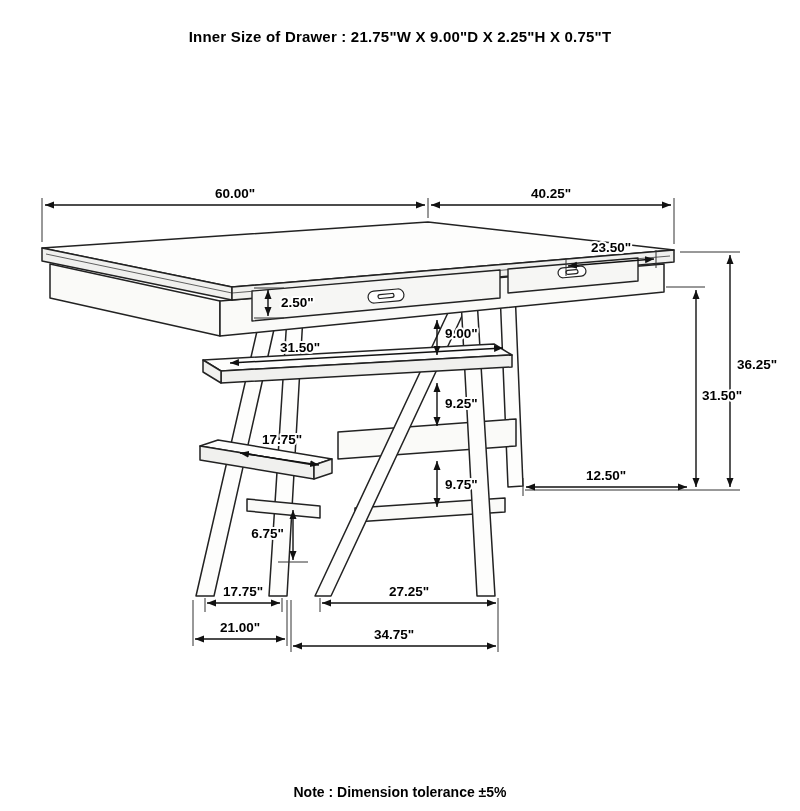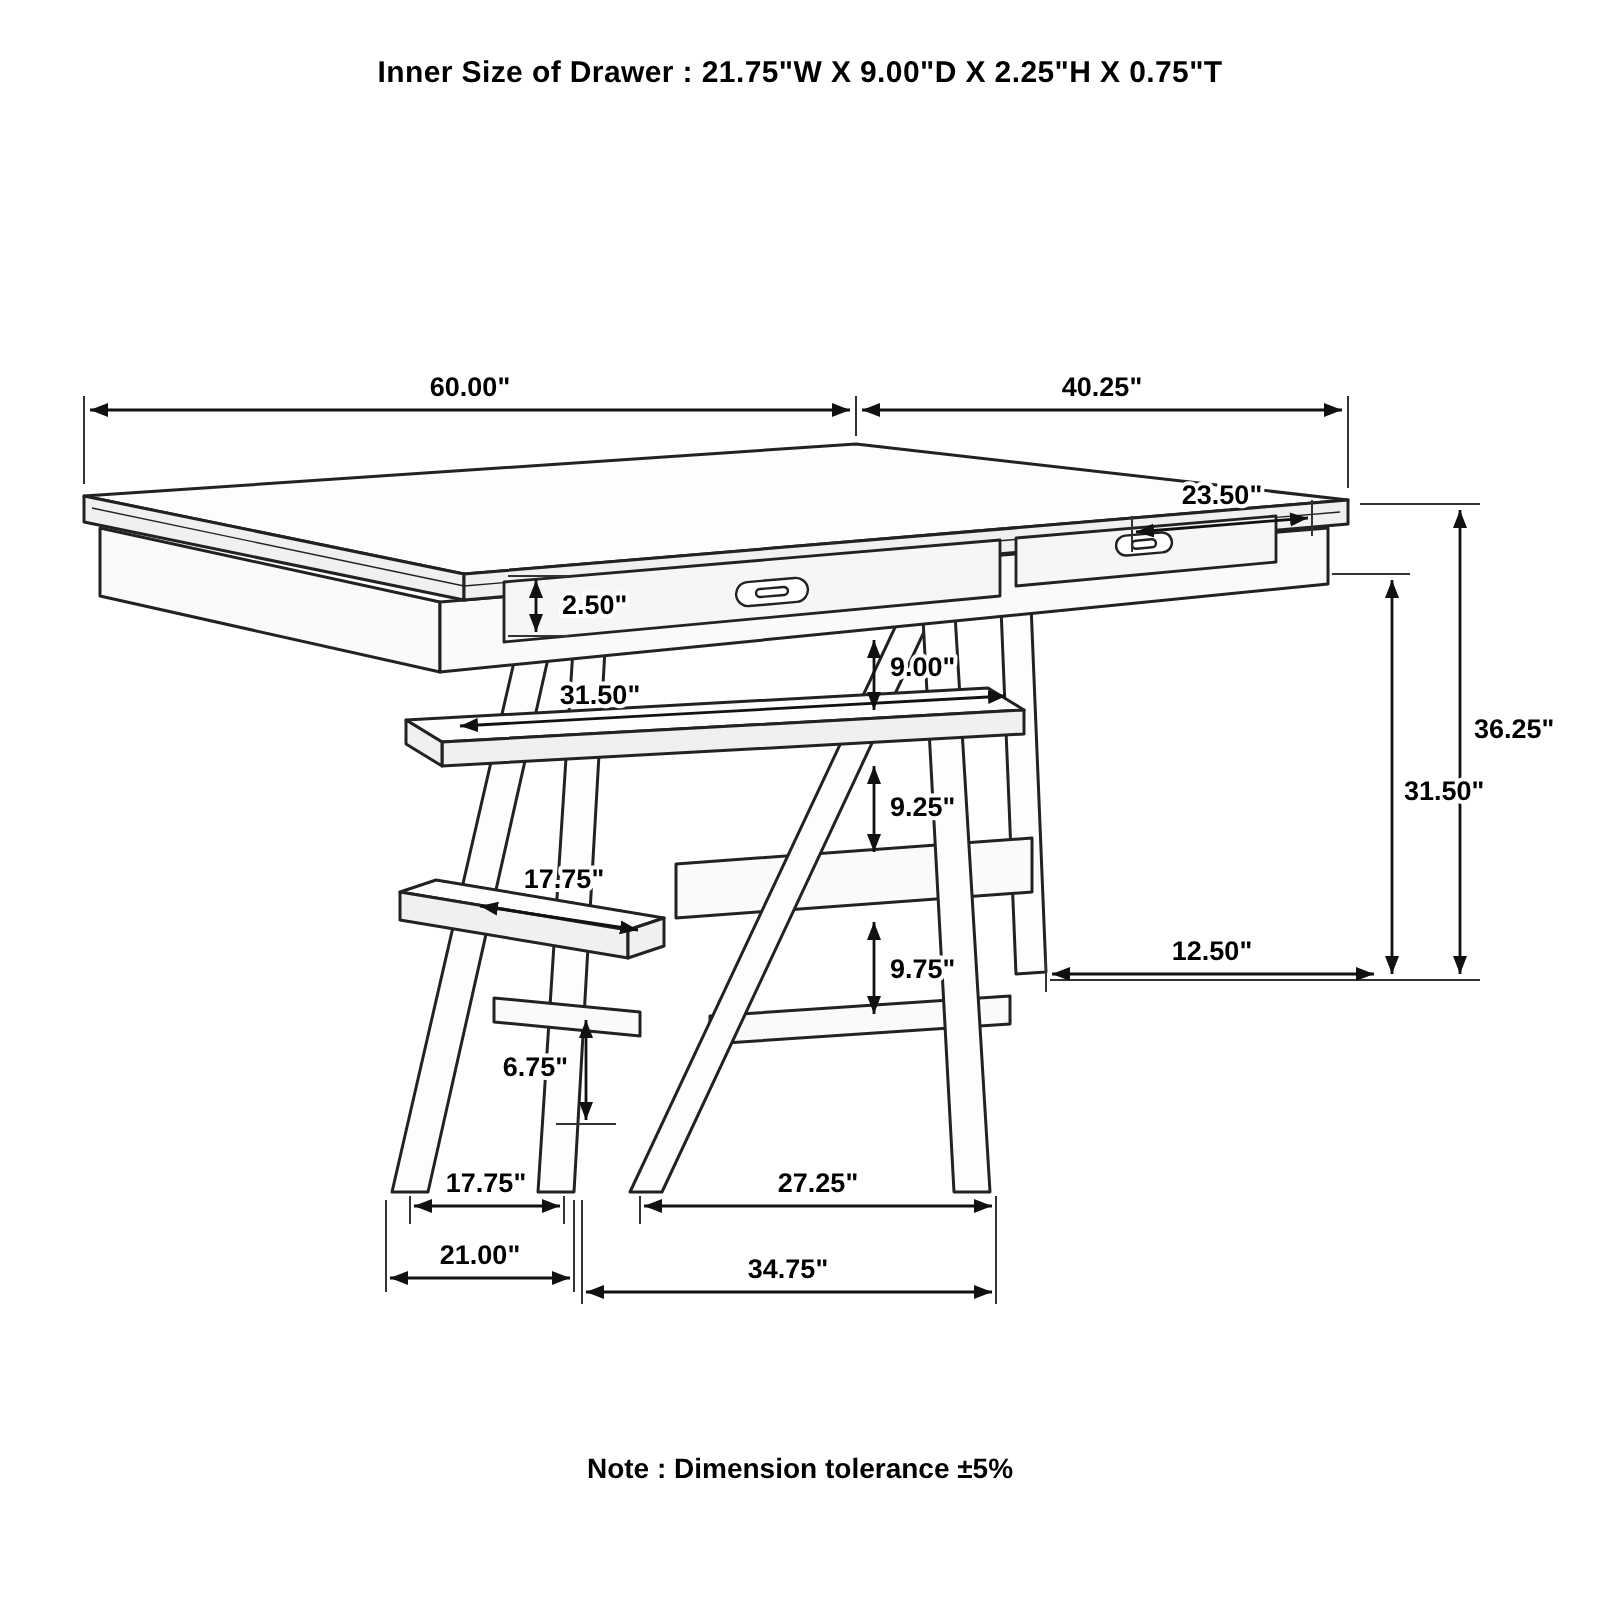--- a/index.html
+++ b/index.html
@@ -5,21 +5,21 @@
   html,body { margin:0; padding:0; }
   body {
     width:800px; height:811px; background:#ffffff; position:relative;
     font-family:"Liberation Sans", sans-serif; overflow:hidden;
   }
   .title {
     position:absolute; top:28px; left:0; width:100%; text-align:center;
     font-size:15px; font-weight:bold; color:#000000; letter-spacing:0.2px;
   }
   .note {
-    position:absolute; top:726px; left:0; width:100%; text-align:center;
+    position:absolute; top:784px; left:0; width:100%; text-align:center;
     font-size:14px; font-weight:bold; color:#000;
   }
   svg.drawing { position:absolute; top:0; left:0; }
   .wood  { fill:#fdfdfc; stroke:#222; stroke-width:1.5; stroke-linejoin:round; }
   .edge  { fill:#f0f0ee; stroke:#222; stroke-width:1.5; stroke-linejoin:round; }
   .panel { fill:#fafaf8; stroke:#222; stroke-width:1.5; stroke-linejoin:round; }
   .drawer{ fill:#f6f6f4; stroke:#222; stroke-width:1.4; stroke-linejoin:round; }
   .handle{ fill:#ffffff; stroke:#222; stroke-width:1.2; }
   .dim { stroke:#111; stroke-width:1.4; }
   .ext { stroke:#333; stroke-width:1; }

